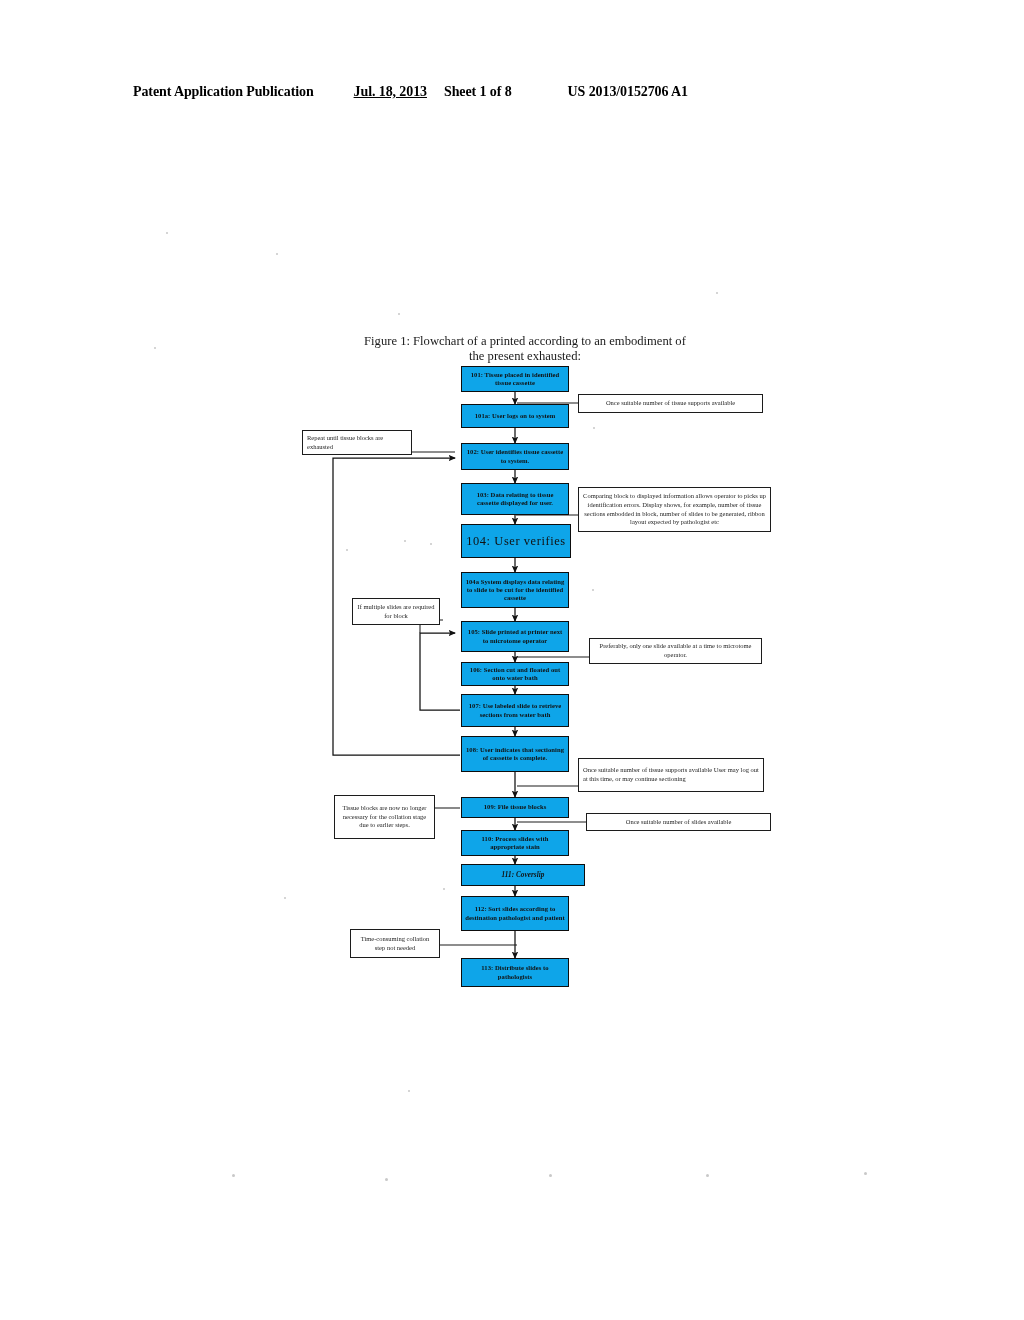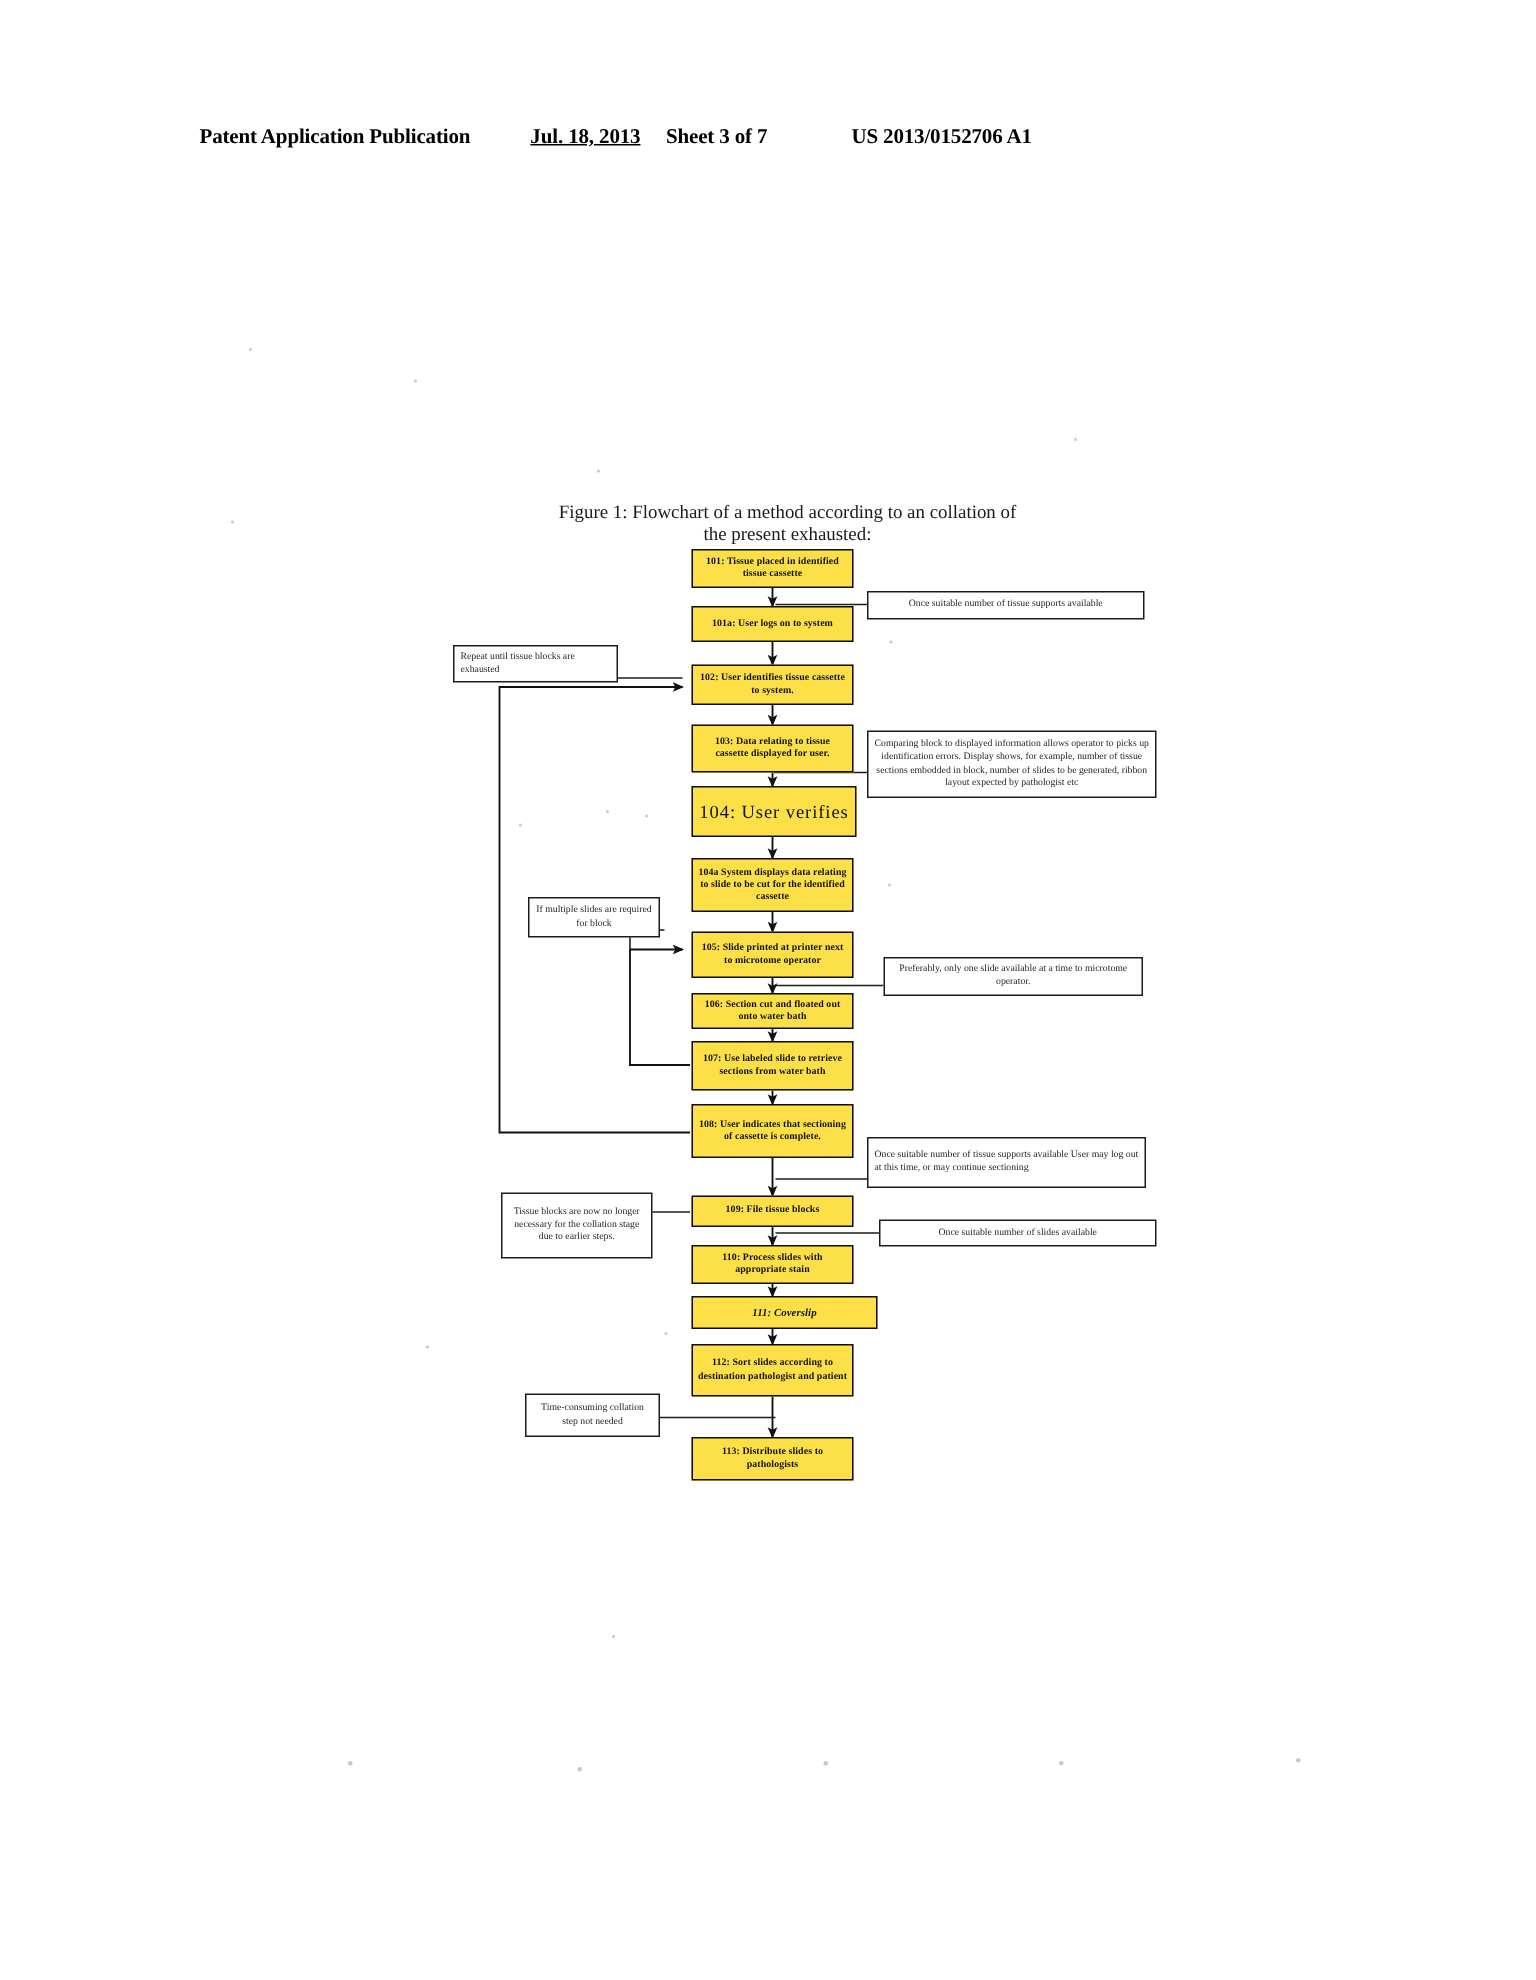--- a/index.html
+++ b/index.html
@@ -58,21 +58,21 @@
     height: 1320px;
     pointer-events: none;
   }
   #flowchart svg { display: block; }
 
   
   .node {
     position: absolute;
     box-sizing: border-box;
     border: 1.2px solid #0d0d0d;
-    background: #fde047;
+    background: #0ea5e9;
     display: flex;
     align-items: center;
     justify-content: center;
     text-align: center;
     font-family: "Liberation Serif", serif;
     font-size: 6.6px;
     line-height: 8.2px;
     font-weight: bold;
     color: #111;
     padding: 1px 3px;
@@ -117,26 +117,26 @@
     border-radius: 50%;
     opacity: 0.55;
   }
 </style>
 </head>
 <body>
 
 <div id="page-header">
   <span class="hdr-pub">Patent Application Publication</span>
   <span class="hdr-date">Jul. 18, 2013</span>
-  <span class="hdr-sheet">Sheet 3 of 7</span>
+  <span class="hdr-sheet">Sheet 1 of 8</span>
   <span class="hdr-num">US 2013/0152706 A1</span>
 </div>
 
 <div id="fig-caption">
-  <div>Figure 1: Flowchart of a method according to an collation of</div>
+  <div>Figure 1: Flowchart of a printed according to an embodiment of</div>
   <div>the present exhausted:</div>
 </div>
 
 <div id="flowchart">
 <svg width="1024" height="1320" viewBox="0 0 1024 1320" xmlns="http://www.w3.org/2000/svg">
   <defs>
     <marker id="ah" markerWidth="7" markerHeight="7" refX="5.2" refY="3" orient="auto" markerUnits="strokeWidth">
       <path d="M0,0.4 L6,3 L0,5.6 L1.3,3 Z" fill="#111"></path>
     </marker>
   </defs>

